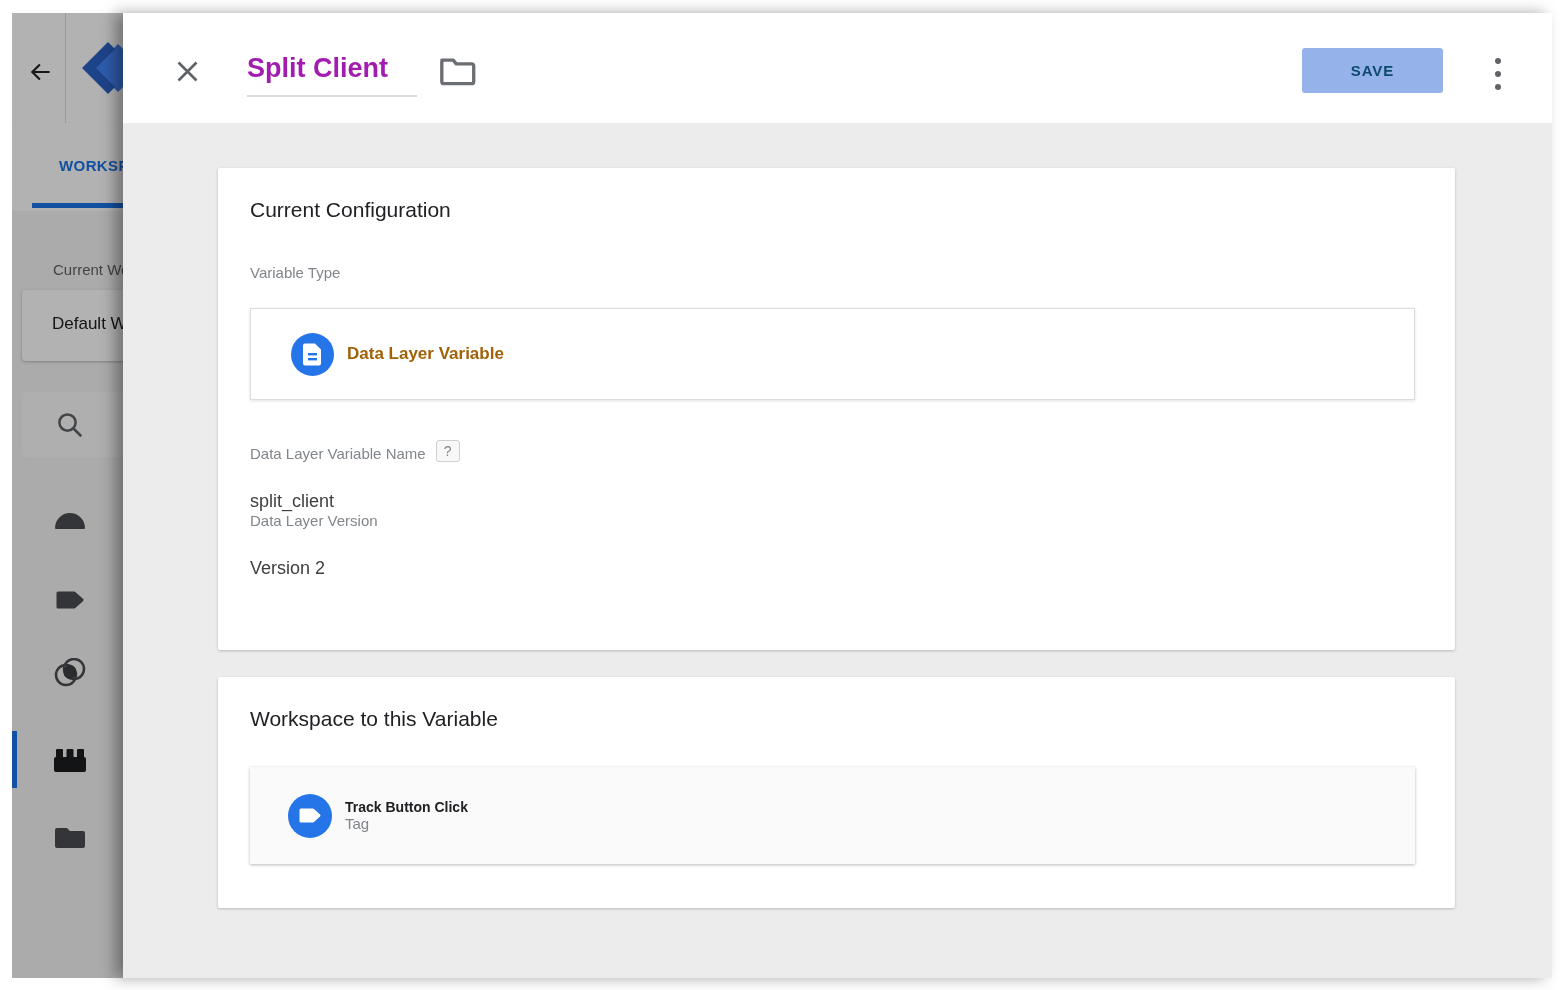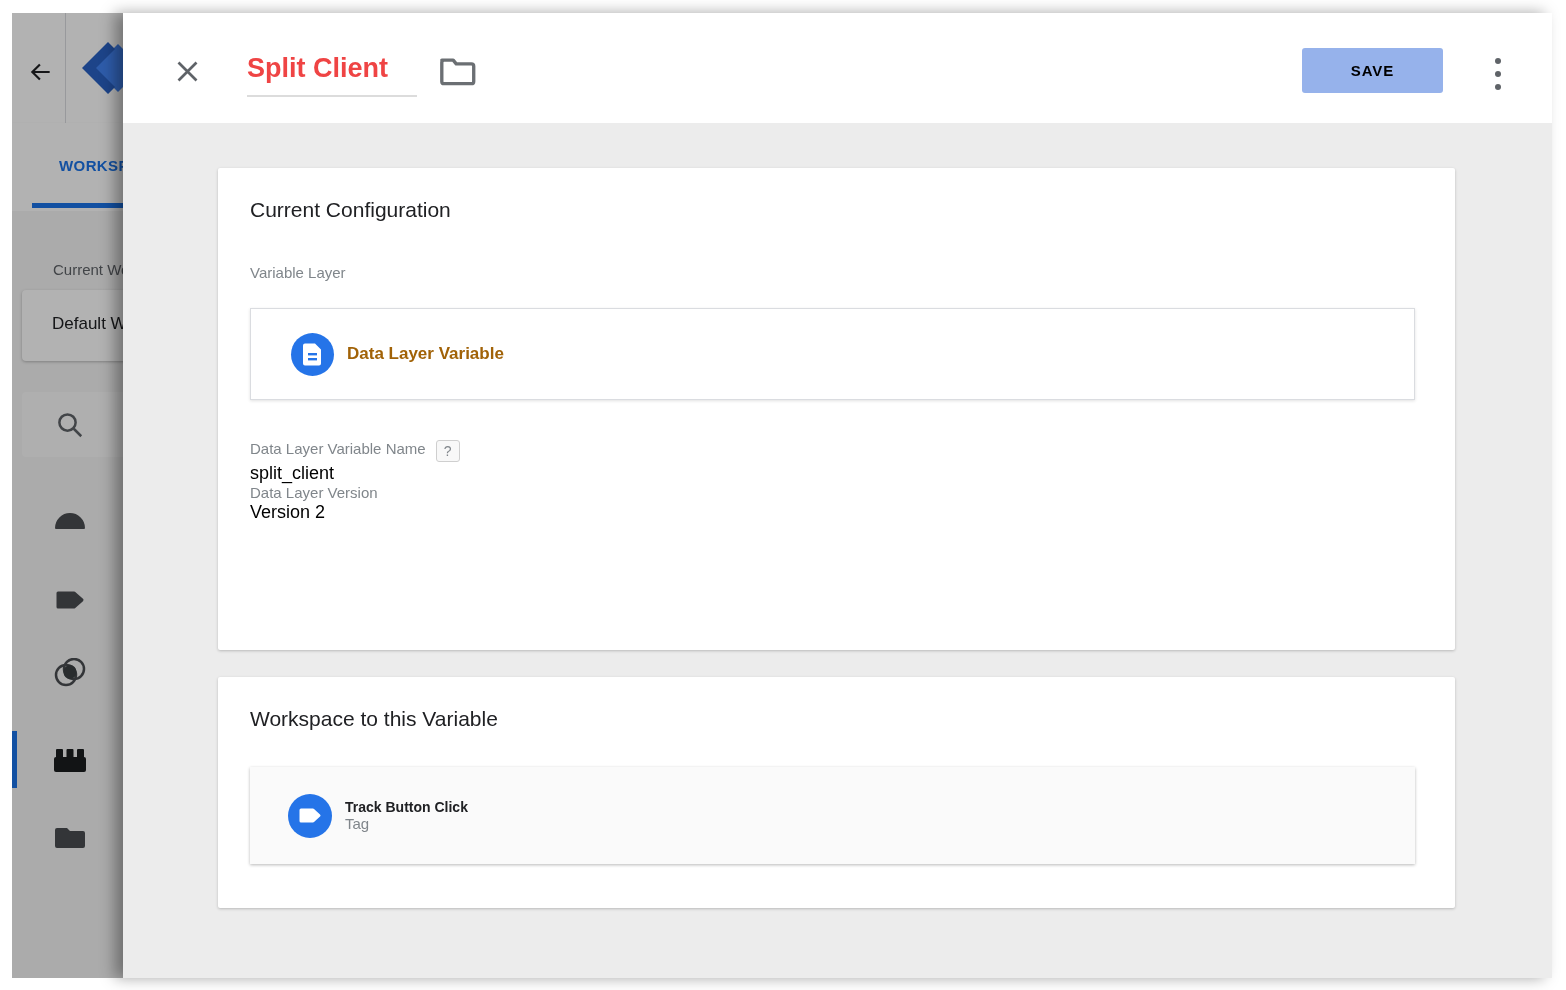--- a/index.html
+++ b/index.html
@@ -36,53 +36,53 @@
   .sb-active-bar { position:absolute; left:0; top:520px; width:5px; height:57px; background:#1a73e8; }
   .scrim { position:absolute; inset:0; background:rgba(0,0,0,0.30); z-index:5; }
 
   
   .overlay { position:absolute; left:111px; top:0; right:0; bottom:0; background:#ececec;
              box-shadow:-8px 0 14px rgba(0,0,0,0.35); z-index:10; }
   .ov-header { position:absolute; left:0; top:0; width:100%; height:110px; background:#fff; }
   .ov-close { position:absolute; left:50px; top:45px; width:28px; height:28px; border:none;
               background:transparent; cursor:pointer; }
   .ov-titlewrap { position:absolute; left:124px; top:40px; }
-  .ov-title { font-size:27px; font-weight:700; color:#ef4444; line-height:30px; }
+  .ov-title { font-size:27px; font-weight:700; color:#a21caf; line-height:30px; }
   .ov-title-underline { width:170px; height:2px; background:#dcdcdc; margin-top:12px; }
   .ov-folder { position:absolute; left:314px; top:42px; width:40px; height:36px; border:none;
                background:transparent; cursor:pointer; }
   .ov-save { position:absolute; right:109px; top:35px; width:141px; height:45px;
-             background:var(--save-button,#96b2eb); color:#000000; border:none; border-radius:3px;
+             background:var(--save-button,#96b2eb); color:#0c4a6e; border:none; border-radius:3px;
              font-size:15px; font-weight:700; letter-spacing:1px; cursor:pointer;
              font-family:"Liberation Sans", sans-serif; }
   .ov-kebab { position:absolute; right:42px; top:43px; width:24px; height:36px; border:none;
               background:transparent; cursor:pointer; display:flex; flex-direction:column;
               align-items:center; justify-content:space-between; padding:2px 0; }
   .ov-kebab span { width:6px; height:6px; border-radius:50%; background:#5f6368; }
 
   .ov-main { position:absolute; left:0; top:110px; right:0; bottom:0; background:#ececec;
              padding:45px 97px 0 95px; overflow:hidden; }
 
   .card { background:#fff; border-radius:2px; box-shadow:0 1px 3px rgba(0,0,0,0.22);
           padding:30px 32px; }
   .card + .card { margin-top:27px; }
   .card-title { font-size:21px; color:#202124; font-weight:400; }
 
   .field-label { font-size:15px; color:#80868b; }
   .mt-42 { margin-top:42px; } .mt-40 { margin-top:40px; } .mt-44 { }
-  .field-value { font-size:18px; color:#000000; margin-top:1px; }
+  .field-value { font-size:18px; color:#404040; margin-top:29px; }
 
   .type-row { margin-top:27px; margin-right:8px; height:92px; background:#fff;
               border:1px solid #dadce0; box-shadow:0 1px 3px rgba(0,0,0,0.12);
               display:flex; align-items:center; padding-left:40px; cursor:pointer; }
   .blue-circle { width:43px; height:43px; border-radius:50%; background:var(--type-icon-circle,#2574e8);
                  display:flex; align-items:center; justify-content:center; flex:none; }
   .type-name { font-size:17px; font-weight:700; color:#a16207; margin-left:13px; }
 
-  .label-row { display:flex; align-items:flex-start; gap:10px; }
+  .label-row { display:flex; align-items:flex-end; gap:10px; }
   .help-chip { display:inline-flex; align-items:center; justify-content:center; width:24px; height:22px;
                background:#f8f8f8; border:1px solid #cfcfcf; border-radius:3px; font-size:14px;
                color:#80868b; cursor:pointer; }
 
   .ref-row { margin-top:36px; margin-right:8px; height:97px; background:#fafafa;
              box-shadow:0 1px 3px rgba(0,0,0,0.28); display:flex; align-items:center;
              padding-left:38px; cursor:pointer; }
   .ref-texts { margin-left:13px; }
   .ref-title { font-size:14px; font-weight:700; color:#202124; }
   .ref-sub { font-size:15px; color:#80868b; }
@@ -183,21 +183,21 @@
           <span></span>
           <span></span>
       </button>
     </header>
 
     <main class="ov-main">
 
       <div class="card" style="height:482px">
         <div class="card-title">Current Configuration</div>
 
-        <div class="field-label mt-42">Variable Layer</div>
+        <div class="field-label mt-42">Variable Type</div>
 
         <div class="type-row">
           <div class="blue-circle">
             <svg width="21" height="25" viewBox="0 0 21 25">
               <path d="M3 1.5 h10 l6 6 v14 a2 2 0 0 1 -2 2 h-14 a2 2 0 0 1 -2 -2 v-18 a2 2 0 0 1 2 -2 z" fill="#ffffff"></path>
               <rect x="6" y="11" width="9" height="2.4" fill="#2574e8"></rect>
               <rect x="6" y="16" width="9" height="2.4" fill="#2574e8"></rect>
             </svg>
           </div>
           <div class="type-name">Data Layer Variable</div>

